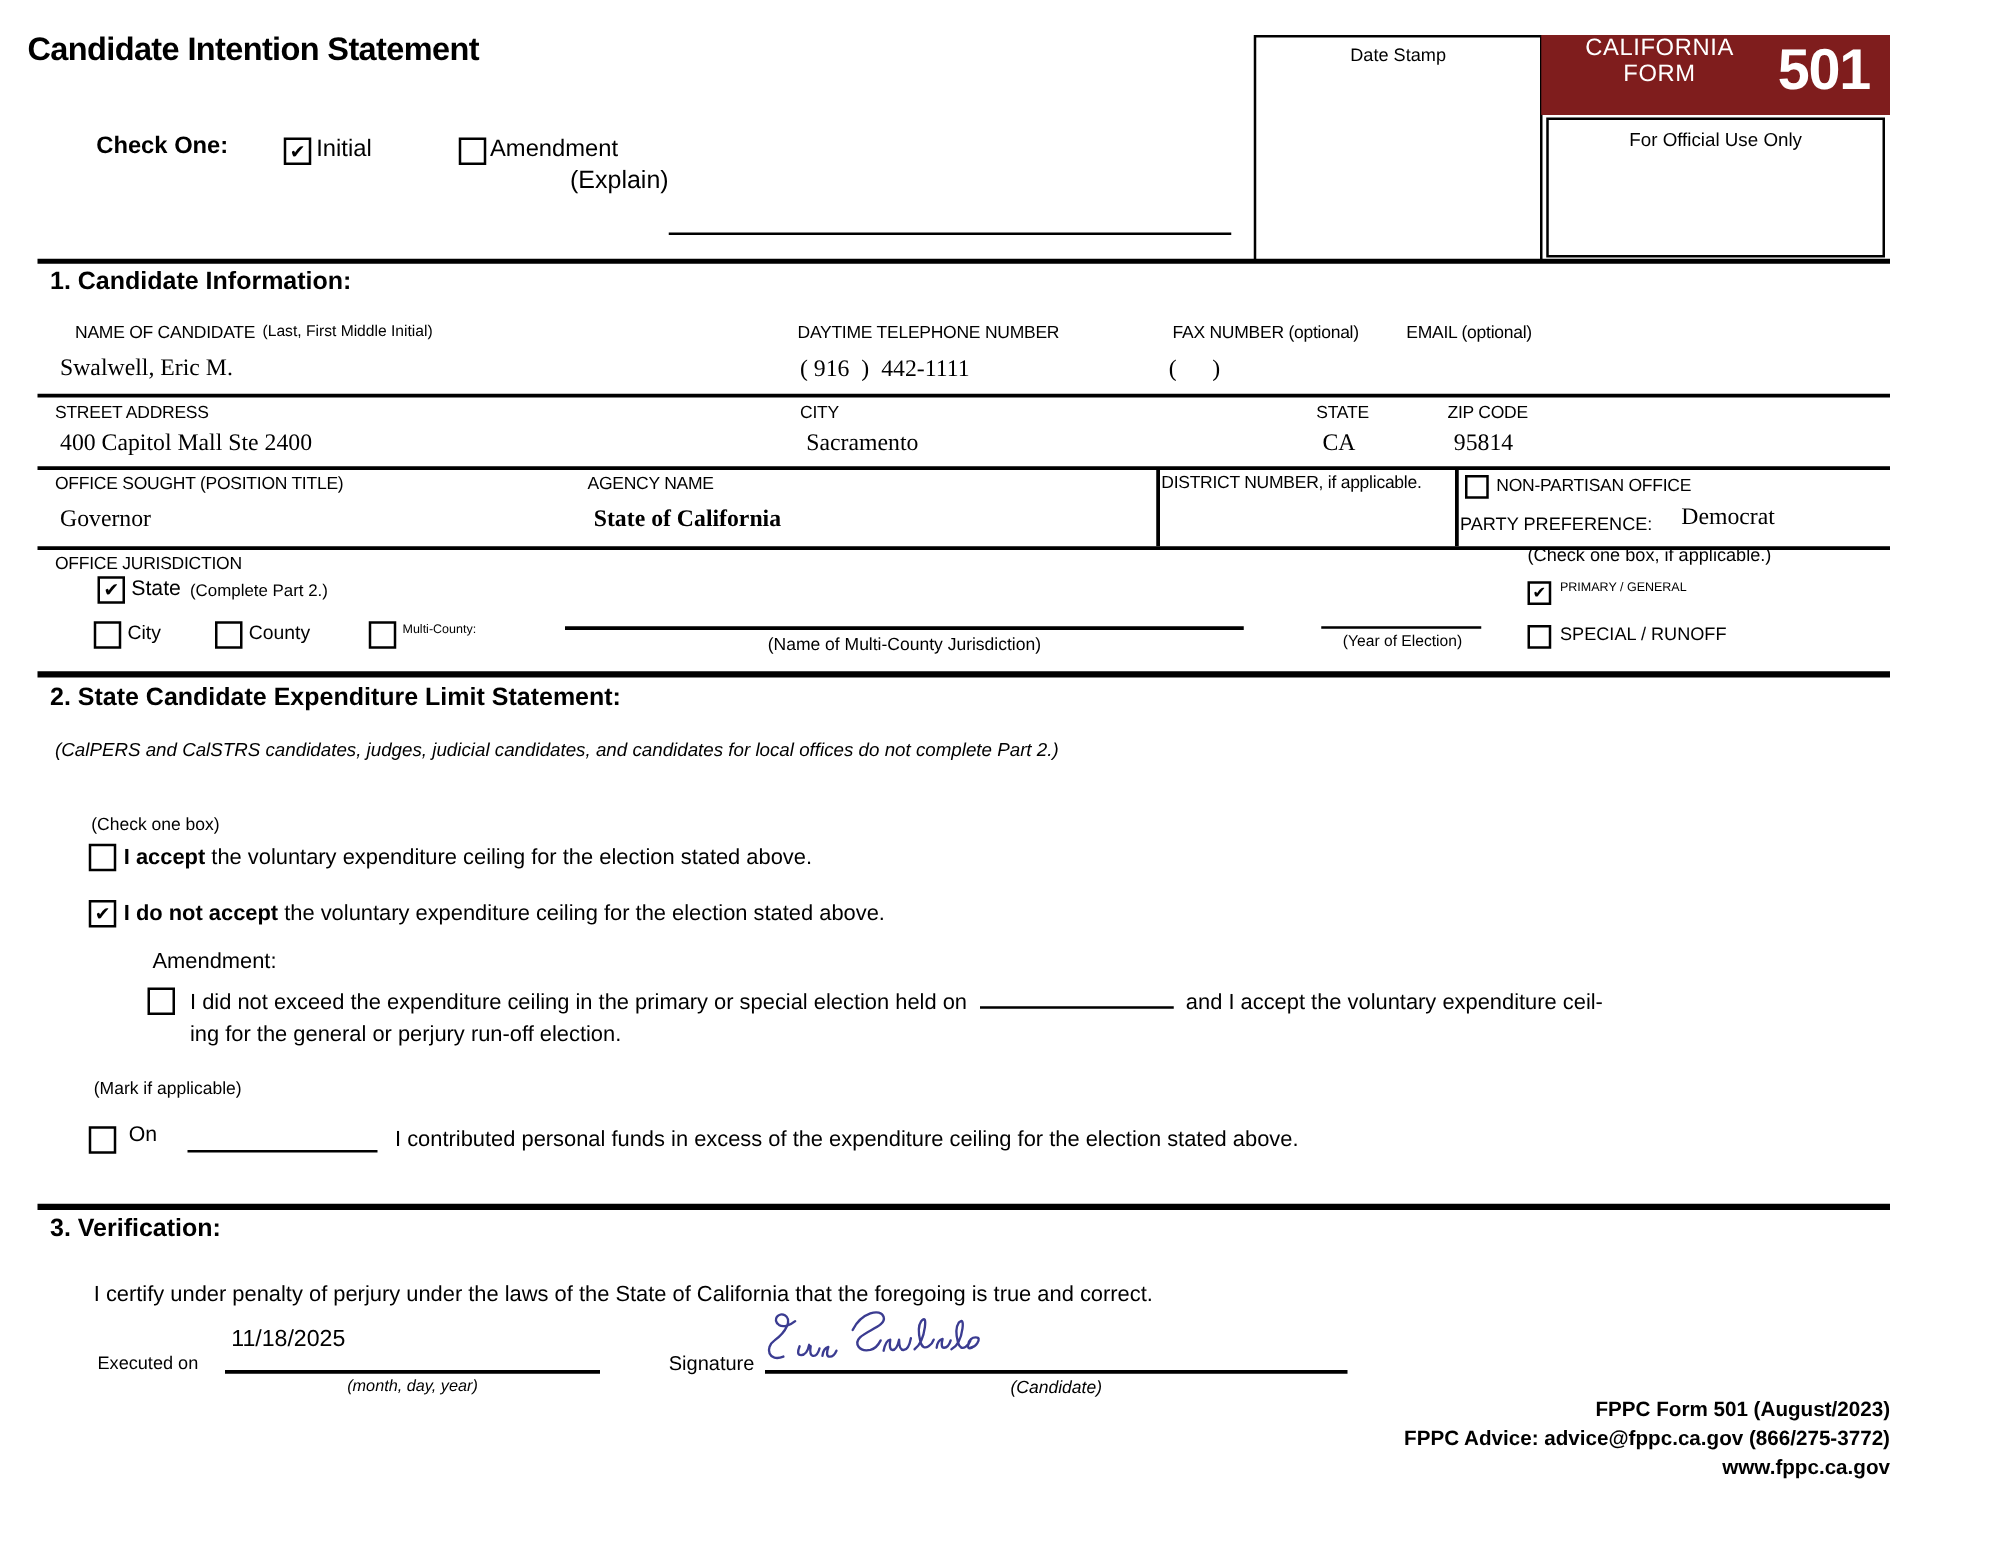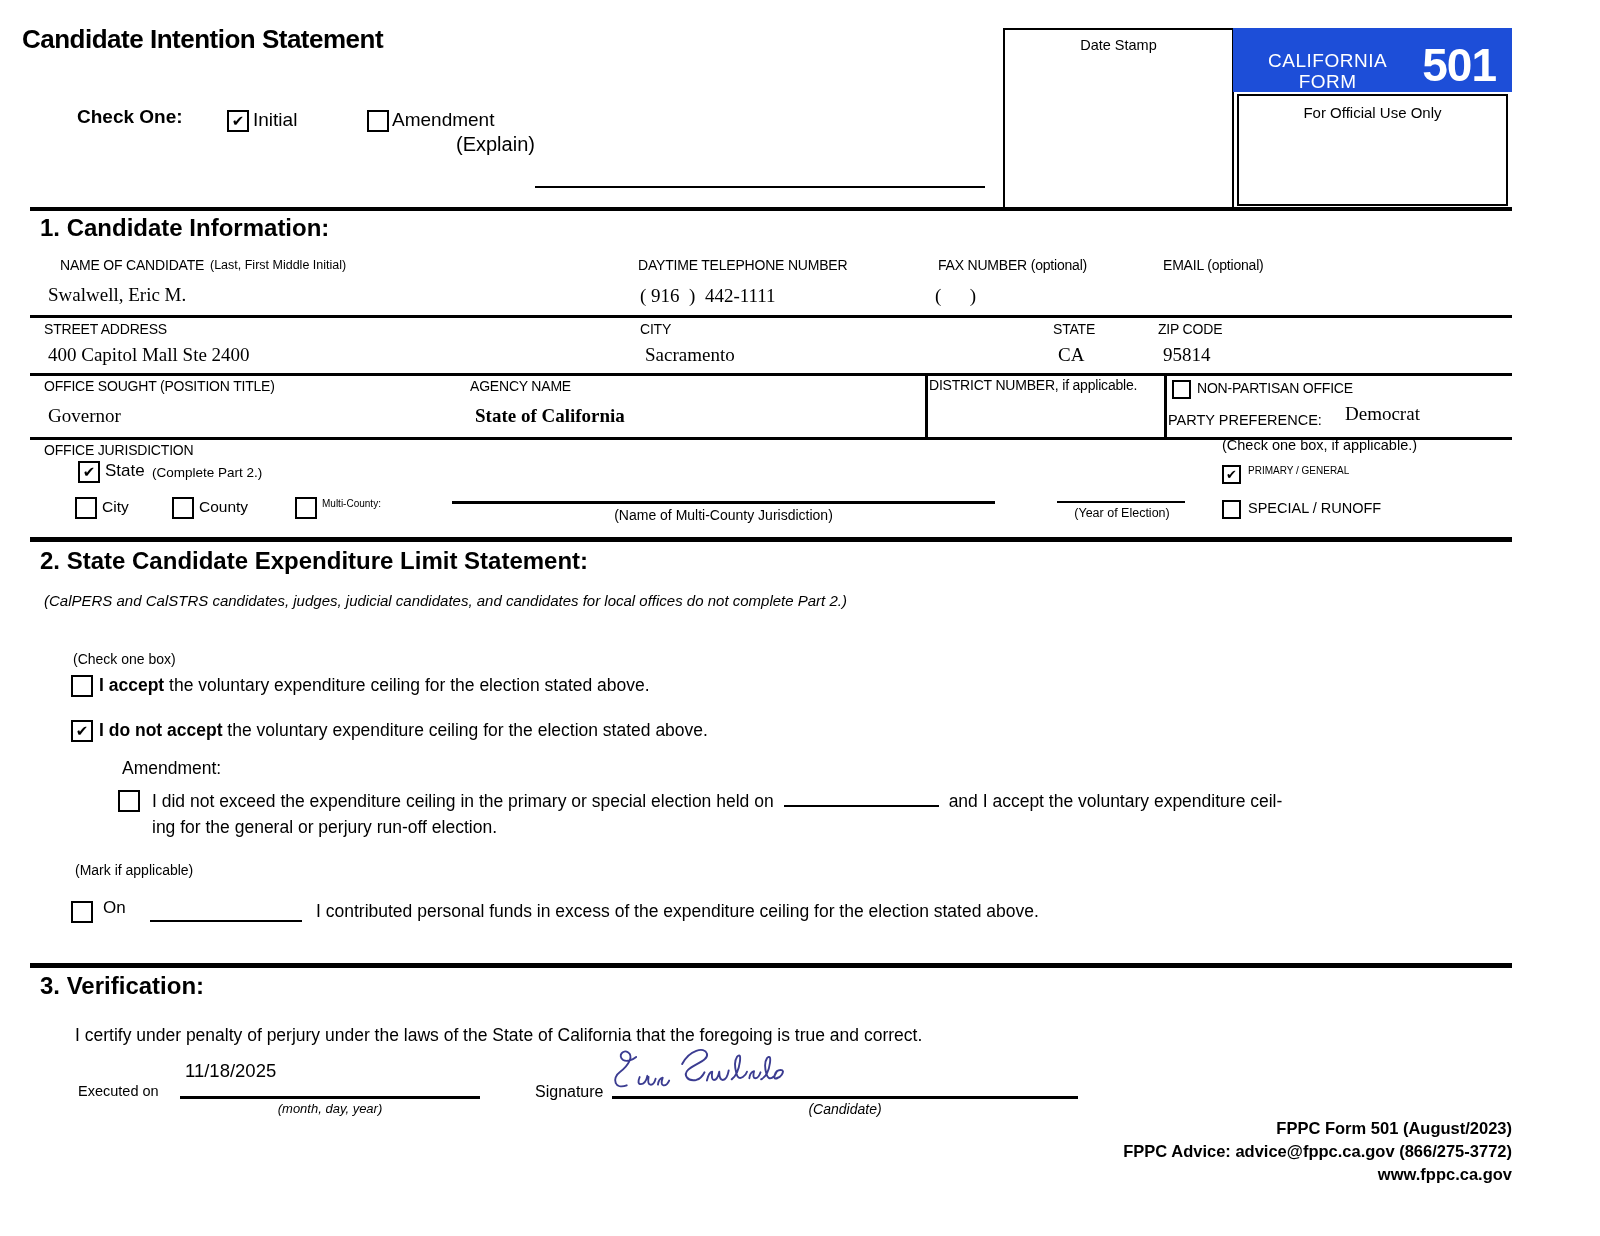--- a/index.html
+++ b/index.html
@@ -6,34 +6,34 @@
   #page {
     position:relative; width:1600px; height:1236px; background:#ffffff;
     font-family:"Liberation Sans", sans-serif; color:#000;
   }
   .abs { position:absolute; }
   .bold { font-weight:bold; }
   .serif { font-family:"Liberation Serif", serif; font-size:19px; }
   .lbl  { font-size:14px; letter-spacing:-0.2px; }
   .hint { font-size:12.5px; }
   .title { font-size:26px; font-weight:bold; letter-spacing:-0.5px; }
-  .sec-title { font-size:24px; font-weight:bold; }
+  .sec-title { font-size:20px; font-weight:bold; }
   .rule { background:#000; }
   .fill-line { border-bottom:2.5px solid #000; }
   .cb {
     width:18px; height:18px; border:2.5px solid #000; background:#fff;
     display:inline-flex; align-items:center; justify-content:center;
     font:bold 15px "DejaVu Sans", sans-serif; line-height:1; color:#000;
     box-sizing:content-box;
   }
   .cb-sm { width:15px; height:15px; border-width:2px; font-size:13px; }
   .body-text { font-size:17.5px; }
   .italic { font-style:italic; }
   .datestamp-box { border:2px solid #000; }
-  .black-box { background:#1d4ed8; color:#fff; display:flex; align-items:flex-end; }
+  .black-box { background:#7f1d1d; color:#fff; display:flex; align-items:flex-start; }
   .black-box .stack { flex:1; text-align:center; font-size:19px; line-height:21px; letter-spacing:0.5px; }
   .black-box .num { font-size:46px; font-weight:bold; margin-right:16px; letter-spacing:-1px; }
   .official-box { border:2px solid #000; text-align:center; font-size:15px; padding-top:8px; box-sizing:border-box; }
   .center { text-align:center; }
   .footer { text-align:right; font-weight:bold; font-size:16.5px; line-height:23px; }
   .blank-inline { display:inline-block; border-bottom:2px solid #000; height:16px; vertical-align:baseline; }
 </style>
 </head>
 <body>
 
@@ -64,21 +64,21 @@
   </div>
 
   <div class="abs rule" style="left:30px; top:207px; width:1482px; height:4px;"></div>
 
   <div class="abs sec-title" style="left:40px; top:214px;">1. Candidate Information:</div>
 
   <div class="abs lbl" style="left:60px; top:257px;">NAME OF CANDIDATE</div>
   <div class="abs hint" style="left:210px; top:258px;">(Last, First Middle Initial)</div>
   <div class="abs lbl" style="left:638px; top:257px;">DAYTIME TELEPHONE NUMBER</div>
   <div class="abs lbl" style="left:938px; top:257px;">FAX NUMBER (optional)</div>
-  <div class="abs lbl" style="left:1163px; top:257px;">EMAIL (optional)</div>
+  <div class="abs lbl" style="left:1125px; top:257px;">EMAIL (optional)</div>
 
   <div class="abs serif" style="left:48px; top:284px;">Swalwell, Eric M.</div>
   <div class="abs serif" style="left:640px; top:285px;">(&nbsp;916&nbsp;&nbsp;)&nbsp;&nbsp;442-1111</div>
   <div class="abs serif" style="left:935px; top:285px;">(&nbsp;&nbsp;&nbsp;&nbsp;&nbsp;&nbsp;)</div>
   <div class="abs" style="left:1163px; top:285px; width:345px; height:24px;"></div>
 
   <div class="abs rule" style="left:30px; top:315px; width:1482px; height:2.5px;"></div>
 
   <div class="abs lbl" style="left:44px; top:321px;">STREET ADDRESS</div>
   <div class="abs lbl" style="left:640px; top:321px;">CITY</div>

